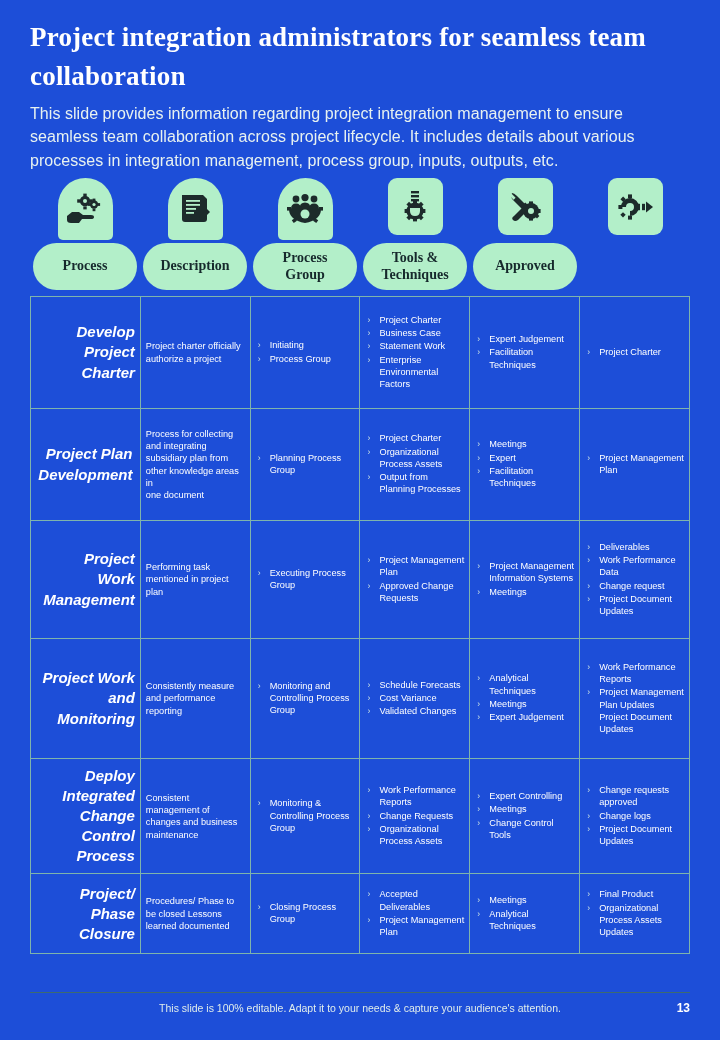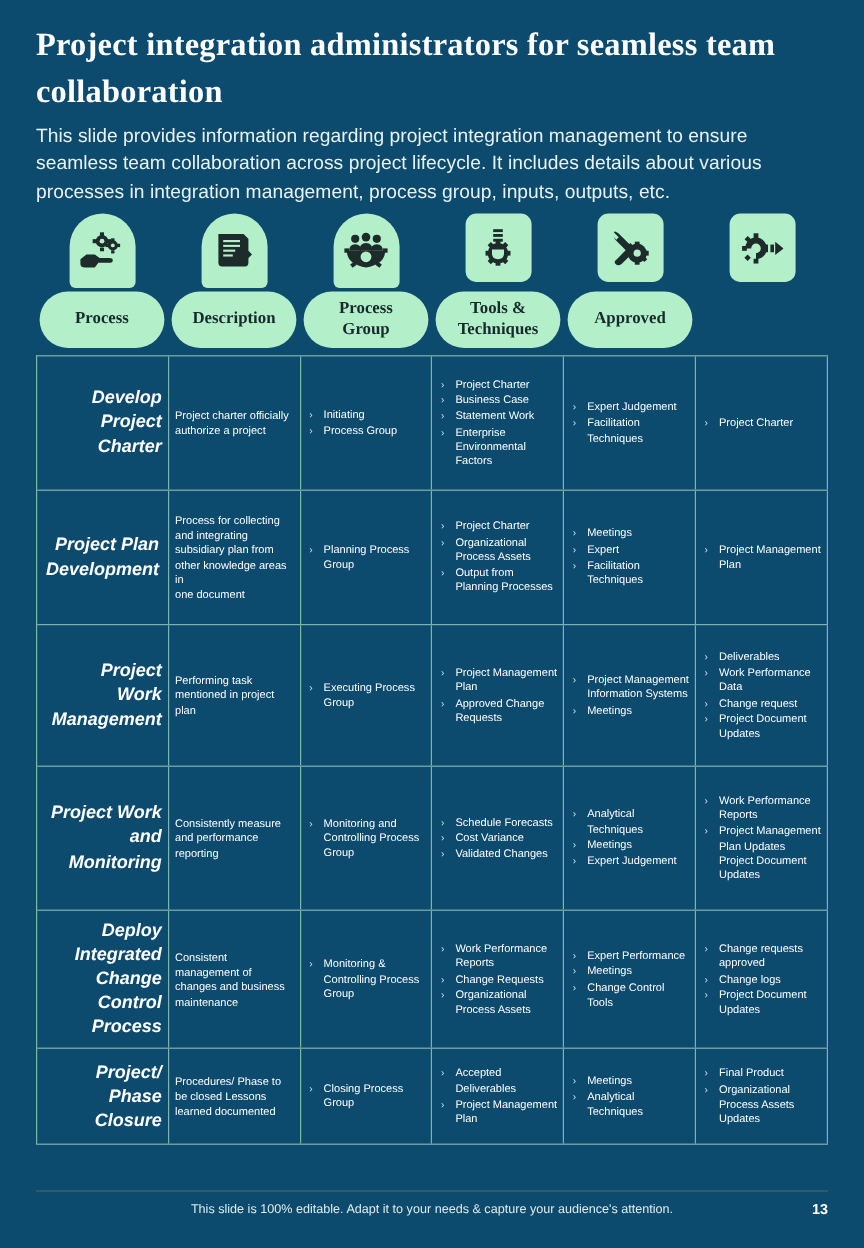--- a/index.html
+++ b/index.html
@@ -5,21 +5,21 @@
   * { box-sizing: border-box; margin: 0; padding: 0; }
   html, body {
     width: 720px; height: 1040px;
     background: #245055;
     font-family: "Liberation Sans", sans-serif;
     overflow: hidden;
   }
   .slide {
     position: relative;
     width: 720px; height: 1040px;
-    background: #0c4a6e;
+    background: #1d4ed8;
     padding: 0;
   }
 
   
   .header { padding: 18px 30px 0 30px; }
   .title {
     font-family: "Liberation Serif", serif;
     font-weight: bold;
     font-size: 27px;
     line-height: 1.45;
@@ -545,21 +545,21 @@
             <li>
               <span class="chev">›</span>
               <span class="btxt">Organizational Process Assets</span>
             </li>
           </ul>
         </div>
         <div class="tcell">
           <ul class="blist">
             <li>
               <span class="chev">›</span>
-              <span class="btxt">Expert Performance</span>
+              <span class="btxt">Expert Controlling</span>
             </li>
             <li>
               <span class="chev">›</span>
               <span class="btxt">Meetings</span>
             </li>
             <li>
               <span class="chev">›</span>
               <span class="btxt">Change Control Tools</span>
             </li>
           </ul>

